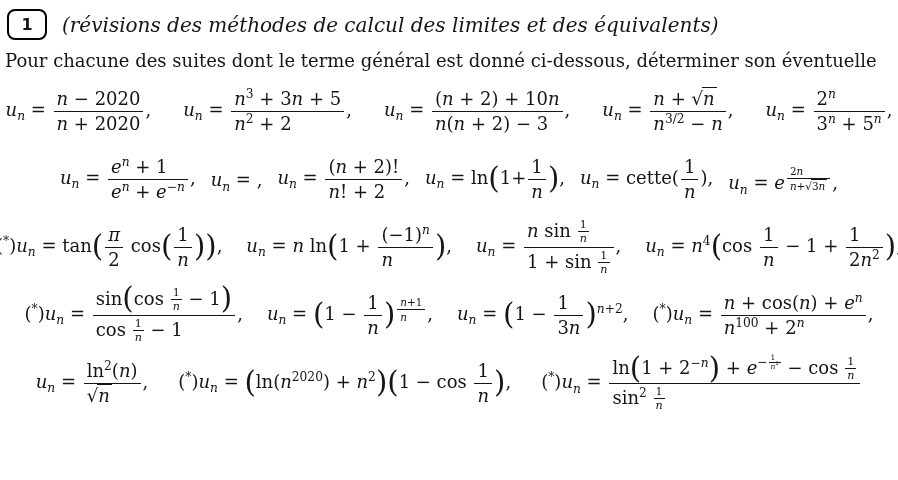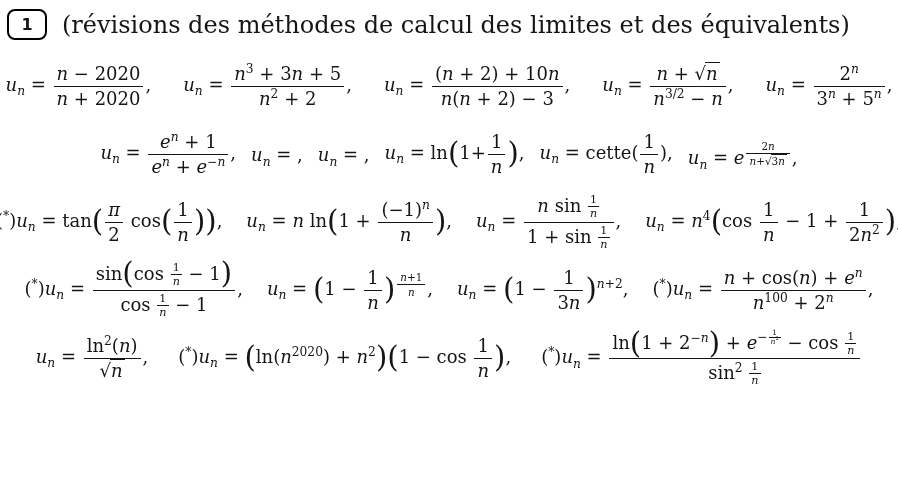--- a/index.html
+++ b/index.html
@@ -9,68 +9,69 @@
     font-family:"DejaVu Serif","Liberation Serif",serif;
   }
   .page{width:898px;height:480px}
   .header{display:flex;align-items:center;padding:9px 6px 0 7px}
   .exbox{
     display:inline-flex;align-items:center;justify-content:center;
     border:2px solid #000;border-radius:8px;height:27px;min-width:20px;
     padding:0 8px;font-family:"DejaVu Sans","Liberation Sans",sans-serif;
     font-weight:bold;font-size:16px;
   }
-  .subtitle{font-size:24px;margin-left:15px}
+  .subtitle{font-style:italic;font-size:20px;margin-left:15px}
   .intro{padding:8px 5px 0 5px;font-size:18px;line-height:25px}
   .iline{white-space:nowrap}
   #formulas{display:flex;flex-direction:column;padding:4px 4px 6px}
   .mrow{display:flex;justify-content:center;align-items:center;min-height:68px}
   .mrow:nth-child(1){gap:32px}
   .mrow:nth-child(2){gap:15px}
   .mrow:nth-child(3){gap:24px}
   .mrow:nth-child(4){gap:24px}
   .mrow:nth-child(5){gap:30px}
   .formula{white-space:nowrap;font-size:18px}
   .mi{font-style:italic}
   sup,sub{font-size:.68em;line-height:0}
   sup .frac{font-size:.85em}
-  .frac{display:inline-block;vertical-align:middle;text-align:center;margin:0 2px}
+  .frac{display:inline-block;vertical-align:middle;text-align:left;margin:0 2px}
   .frac .num{display:block;padding:0 3px 1px;line-height:1.18}
   .frac .den{display:block;border-top:1.4px solid #151515;padding:1px 3px 0;line-height:1.18}
   .frac .frac{font-size:.62em;margin:0 1px}
   .frac .frac .num,.frac .frac .den{padding:0 2px}
   .sqrt{white-space:nowrap}
   .sqrt .rad{margin-right:-1px}
   .sqrt .rc{border-top:1.4px solid #151515;padding:0 2px 0 1px}
   .big{font-size:1.62em;vertical-align:-0.13em;line-height:0}
 </style>
 </head>
 <body>
 
 <div class="page">
   <div class="header">
     <span class="exbox">
         <span>1</span>
       </span>
     <span class="subtitle">(révisions des méthodes de calcul des limites et des équivalents)</span>
   </div>
   <div class="intro">
+    <div class="iline">Pour chacune des suites dont le terme général est donné ci-dessous, déterminer son éventuelle</div>
   </div>
   <div id="formulas">
       <div class="mrow">
         <span class="formula"><span class="mi">u</span><sub><span class="mi">n</span></sub><span class="mr"> = </span><span class="frac"><span class="num"><span class="mi">n</span><span class="mr"> − 2020</span></span><span class="den"><span class="mi">n</span><span class="mr"> + 2020</span></span></span><span class="mr">,</span></span>
         <span class="formula"><span class="mi">u</span><sub><span class="mi">n</span></sub><span class="mr"> = </span><span class="frac"><span class="num"><span class="mi">n</span><sup><span class="mr">3</span></sup><span class="mr"> + 3</span><span class="mi">n</span><span class="mr"> + 5</span></span><span class="den"><span class="mi">n</span><sup><span class="mr">2</span></sup><span class="mr"> + 2</span></span></span><span class="mr">,</span></span>
         <span class="formula"><span class="mi">u</span><sub><span class="mi">n</span></sub><span class="mr"> = </span><span class="frac"><span class="num"><span class="mr">(</span><span class="mi">n</span><span class="mr"> + 2) + 10</span><span class="mi">n</span></span><span class="den"><span class="mi">n</span><span class="mr">(</span><span class="mi">n</span><span class="mr"> + 2) − 3</span></span></span><span class="mr">,</span></span>
         <span class="formula"><span class="mi">u</span><sub><span class="mi">n</span></sub><span class="mr"> = </span><span class="frac"><span class="num"><span class="mi">n</span><span class="mr"> + </span><span class="sqrt"><span class="rad">√</span><span class="rc"><span class="mi">n</span></span></span></span><span class="den"><span class="mi">n</span><sup><span class="mr">3/2</span></sup><span class="mr"> − </span><span class="mi">n</span></span></span><span class="mr">,</span></span>
         <span class="formula"><span class="mi">u</span><sub><span class="mi">n</span></sub><span class="mr"> = </span><span class="frac"><span class="num"><span class="mr">2</span><sup><span class="mi">n</span></sup></span><span class="den"><span class="mr">3</span><sup><span class="mi">n</span></sup><span class="mr"> + 5</span><sup><span class="mi">n</span></sup></span></span><span class="mr">,</span></span>
       </div>
       <div class="mrow">
         <span class="formula"><span class="mi">u</span><sub><span class="mi">n</span></sub><span class="mr"> = </span><span class="frac"><span class="num"><span class="mi">e</span><sup><span class="mi">n</span></sup><span class="mr"> + 1</span></span><span class="den"><span class="mi">e</span><sup><span class="mi">n</span></sup><span class="mr"> + </span><span class="mi">e</span><sup><span class="mr">−</span><span class="mi">n</span></sup></span></span><span class="mr">,</span></span>
         <span class="formula"><span class="mi">u</span><sub><span class="mi">n</span></sub><span class="mr"> = </span><span class="mr">,</span></span>
-        <span class="formula"><span class="mi">u</span><sub><span class="mi">n</span></sub><span class="mr"> = </span><span class="mr">,</span></span>
+        <span class="formula"><span class="mi">u</span><sub><span class="mi">n</span></sub><span class="mr"> = </span><span class="frac"><span class="num"><span class="mr">(</span><span class="mi">n</span><span class="mr"> + 2)!</span></span><span class="den"><span class="mi">n</span><span class="mr">! + 2</span></span></span><span class="mr">,</span></span>
         <span class="formula"><span class="mi">u</span><sub><span class="mi">n</span></sub><span class="mr"> = </span><span class="mr">ln</span><span class="big">(</span><span class="mr">1+</span><span class="frac"><span class="num"><span class="mr">1</span></span><span class="den"><span class="mi">n</span></span></span><span class="big">)</span><span class="mr">,</span></span>
         <span class="formula"><span class="mi">u</span><sub><span class="mi">n</span></sub><span class="mr"> = </span><span class="mr">cette(</span><span class="frac"><span class="num"><span class="mr">1</span></span><span class="den"><span class="mi">n</span></span></span><span class="mr">)</span><span class="mr">,</span></span>
         <span class="formula"><span class="mi">u</span><sub><span class="mi">n</span></sub><span class="mr"> = </span><span class="mi">e</span><sup><span class="frac"><span class="num"><span class="mr">2</span><span class="mi">n</span></span><span class="den"><span class="mi">n</span><span class="mr">+</span><span class="sqrt"><span class="rad">√</span><span class="rc"><span class="mr">3</span><span class="mi">n</span></span></span></span></span></sup><span class="mr">,</span></span>
       </div>
       <div class="mrow">
         <span class="formula"><span class="mr">(</span><sup><span class="mr">*</span></sup><span class="mr">)</span><span class="mi">u</span><sub><span class="mi">n</span></sub><span class="mr"> = </span><span class="mr">tan</span><span class="big">(</span><span class="frac"><span class="num"><span class="mi">π</span></span><span class="den"><span class="mr">2</span></span></span><span class="mr"> cos</span><span class="big">(</span><span class="frac"><span class="num"><span class="mr">1</span></span><span class="den"><span class="mi">n</span></span></span><span class="big">)</span><span class="big">)</span><span class="mr">,</span></span>
         <span class="formula"><span class="mi">u</span><sub><span class="mi">n</span></sub><span class="mr"> = </span><span class="mi">n</span><span class="mr"> ln</span><span class="big">(</span><span class="mr">1 + </span><span class="frac"><span class="num"><span class="mr">(−1)</span><sup><span class="mi">n</span></sup></span><span class="den"><span class="mi">n</span></span></span><span class="big">)</span><span class="mr">,</span></span>
         <span class="formula"><span class="mi">u</span><sub><span class="mi">n</span></sub><span class="mr"> = </span><span class="frac"><span class="num"><span class="mi">n</span><span class="mr"> sin </span><span class="frac"><span class="num"><span class="mr">1</span></span><span class="den"><span class="mi">n</span></span></span></span><span class="den"><span class="mr">1 + sin </span><span class="frac"><span class="num"><span class="mr">1</span></span><span class="den"><span class="mi">n</span></span></span></span></span><span class="mr">,</span></span>
         <span class="formula"><span class="mi">u</span><sub><span class="mi">n</span></sub><span class="mr"> = </span><span class="mi">n</span><sup><span class="mr">4</span></sup><span class="big">(</span><span class="mr">cos </span><span class="frac"><span class="num"><span class="mr">1</span></span><span class="den"><span class="mi">n</span></span></span><span class="mr"> − 1 + </span><span class="frac"><span class="num"><span class="mr">1</span></span><span class="den"><span class="mr">2</span><span class="mi">n</span><sup><span class="mr">2</span></sup></span></span><span class="big">)</span><span class="mr">,</span></span>
       </div>

